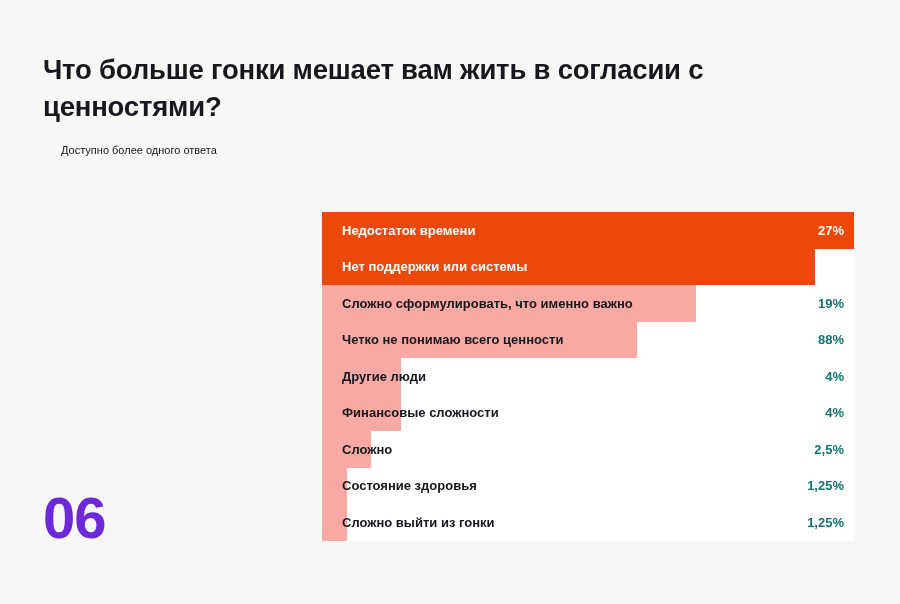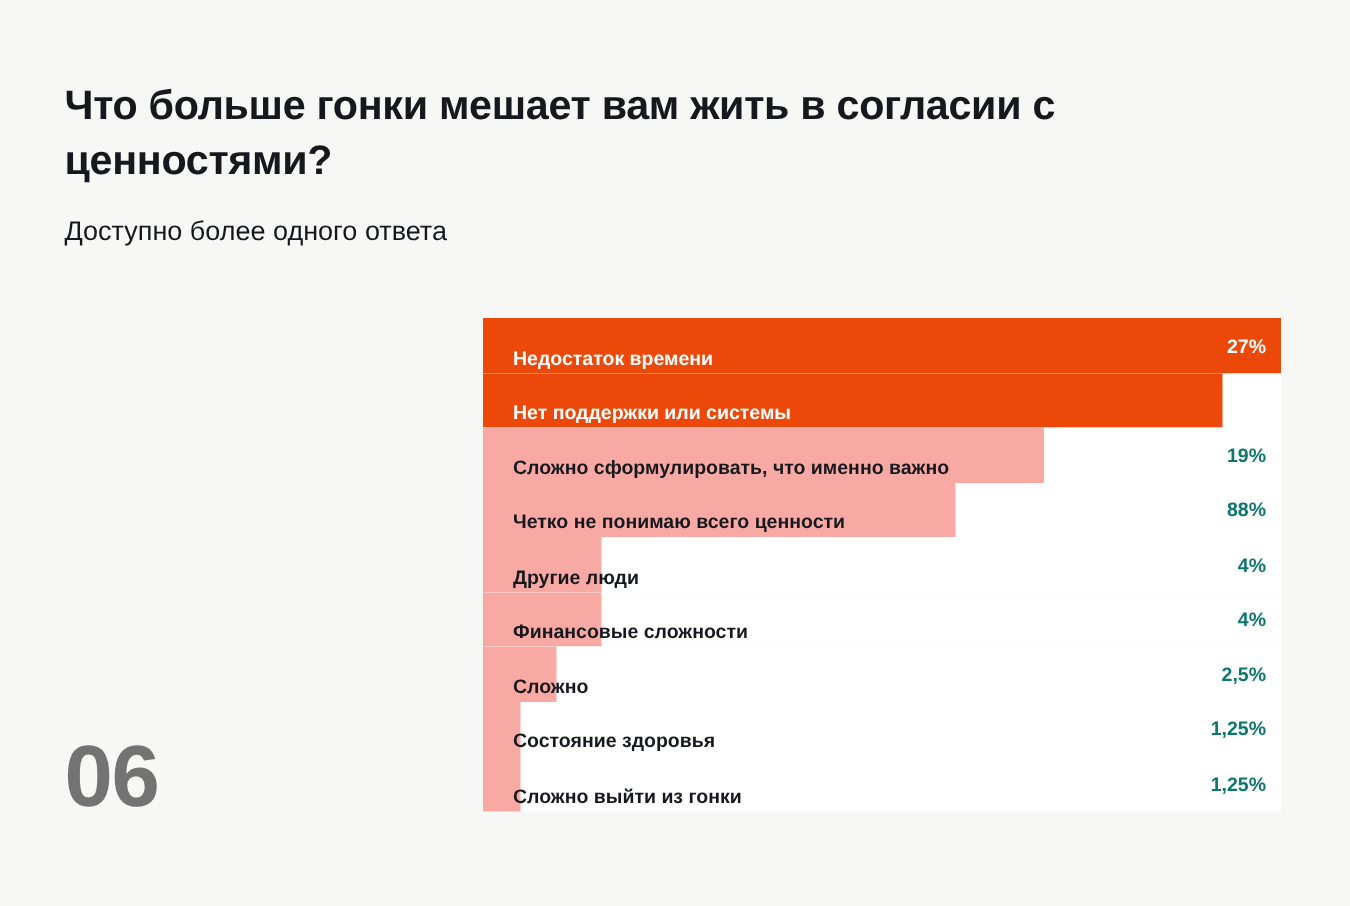--- a/index.html
+++ b/index.html
@@ -25,33 +25,33 @@
     top: 52px;
     width: 790px;
     font-size: 27.5px;
     font-weight: bold;
     line-height: 1.33;
     color: #16181d;
     letter-spacing: -0.2px;
   }
   .subtitle {
     position: absolute;
-    left: 43px;
+    left: 61px;
     top: 144px;
-    font-size: 18px;
+    font-size: 11px;
     color: #16181d;
     font-weight: normal;
   }
   .page-number {
     position: absolute;
     left: 43px;
     top: 484px;
     font-size: 58px;
     font-weight: bold;
-    color: #737373;
+    color: #6d28d9;
     letter-spacing: -1px;
   }
 
   
   .chart {
     position: absolute;
     left: 322px;
     top: 212px;
     width: 532px;
     height: 337px;
@@ -71,21 +71,21 @@
   }
   .row-bar {
     position: absolute;
     left: 0;
     top: 0;
     height: 100%;
   }
   .row-label {
     position: absolute;
     left: 20px;
-    top: 8px;
+    top: 0;
     height: 100%;
     display: flex;
     align-items: center;
     font-size: 13px;
     font-weight: bold;
     color: #16181d;
     white-space: nowrap;
   }
   .row-value {
     position: absolute;

